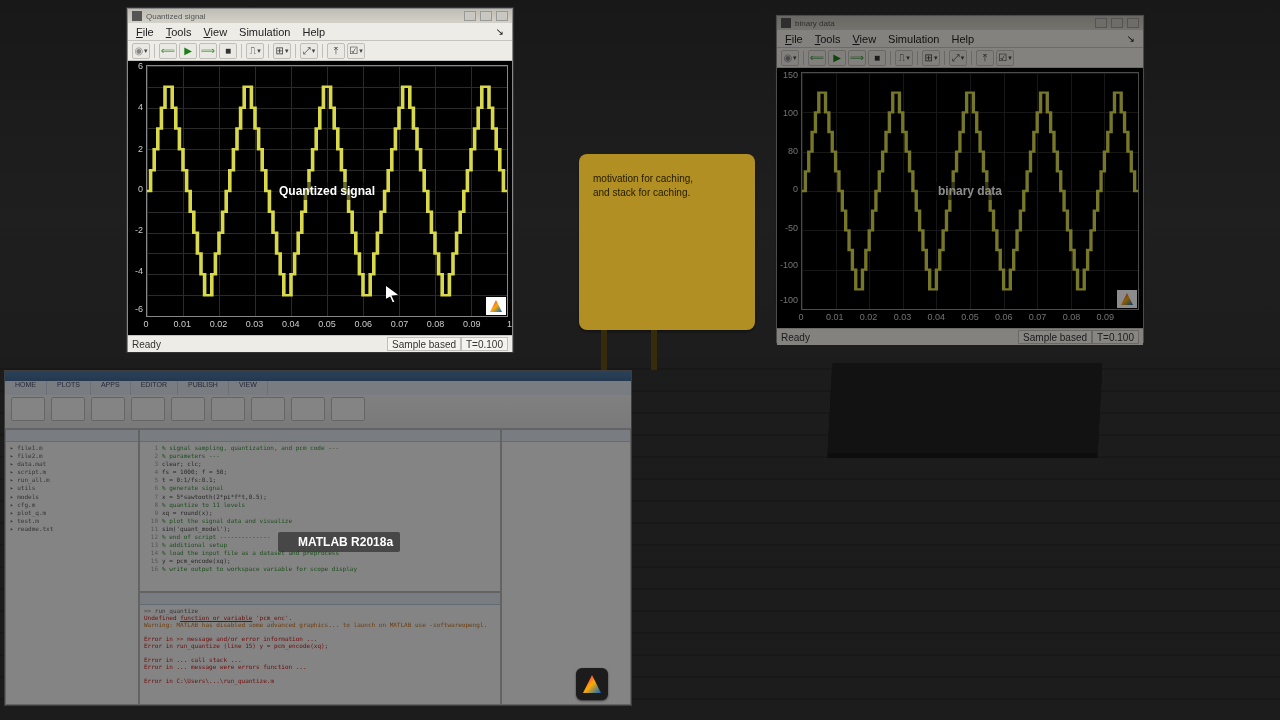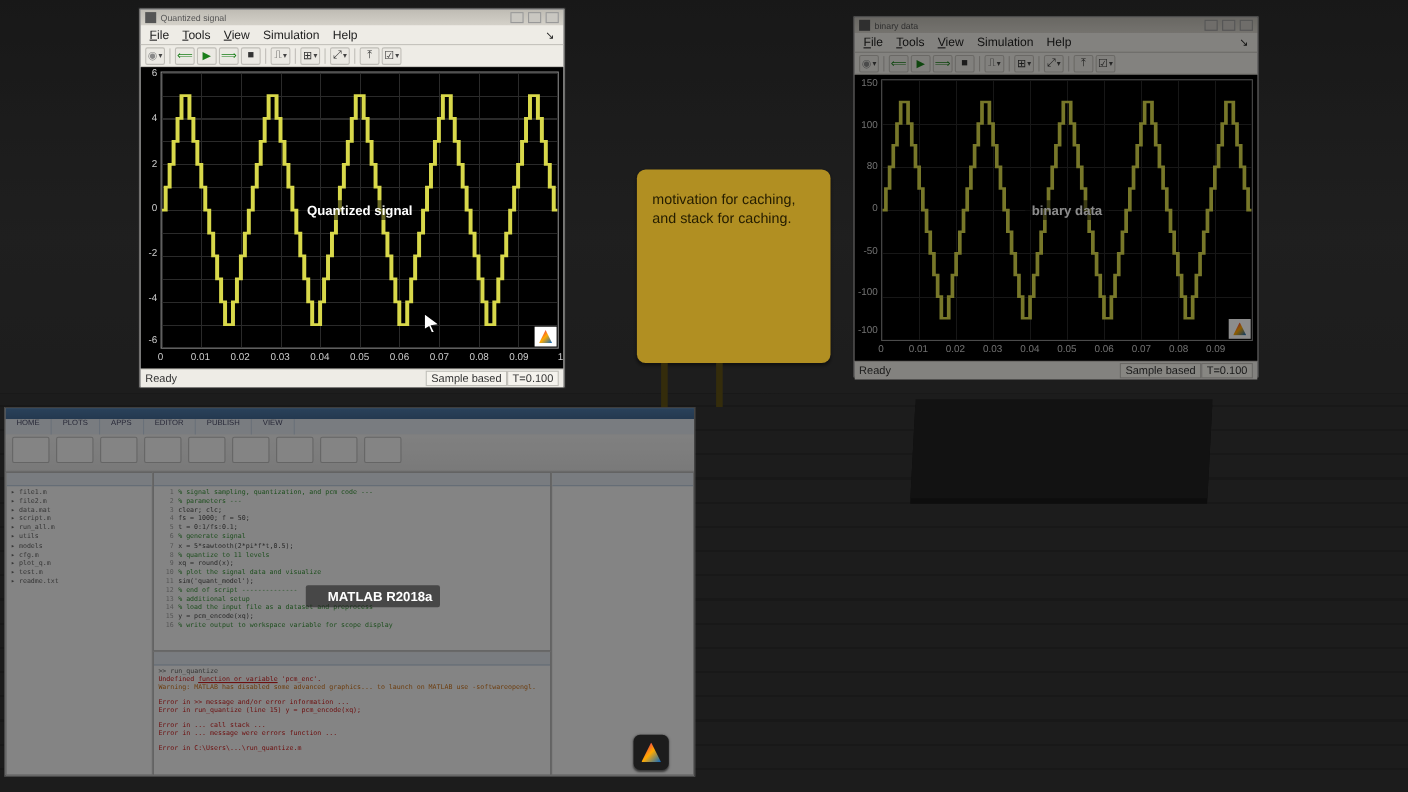--- a/index.html
+++ b/index.html
@@ -160,21 +160,21 @@
   svg.wave { position:absolute; inset:0; width:100%; height:100%; }
   svg.wave polyline { fill:none; stroke:#d8d84a; stroke-width:1; }
 
   
   .sticky {
     position:absolute;
     background:#c9a227;
     border-radius:8px;
     box-shadow: 0 2px 3px rgba(0,0,0,.4);
     padding:18px 14px;
-    font-size:13px;
+    font-size:10px;
     color:#2b2200;
     line-height:1.35;
   }
   .sticky-shadow-dim { filter:brightness(.88);}
   .sticky-stick {
     position:absolute;
     width:6px;height:40px;background:#6b5b17;
     bottom:-40px;
     filter:brightness(.55);
   }

